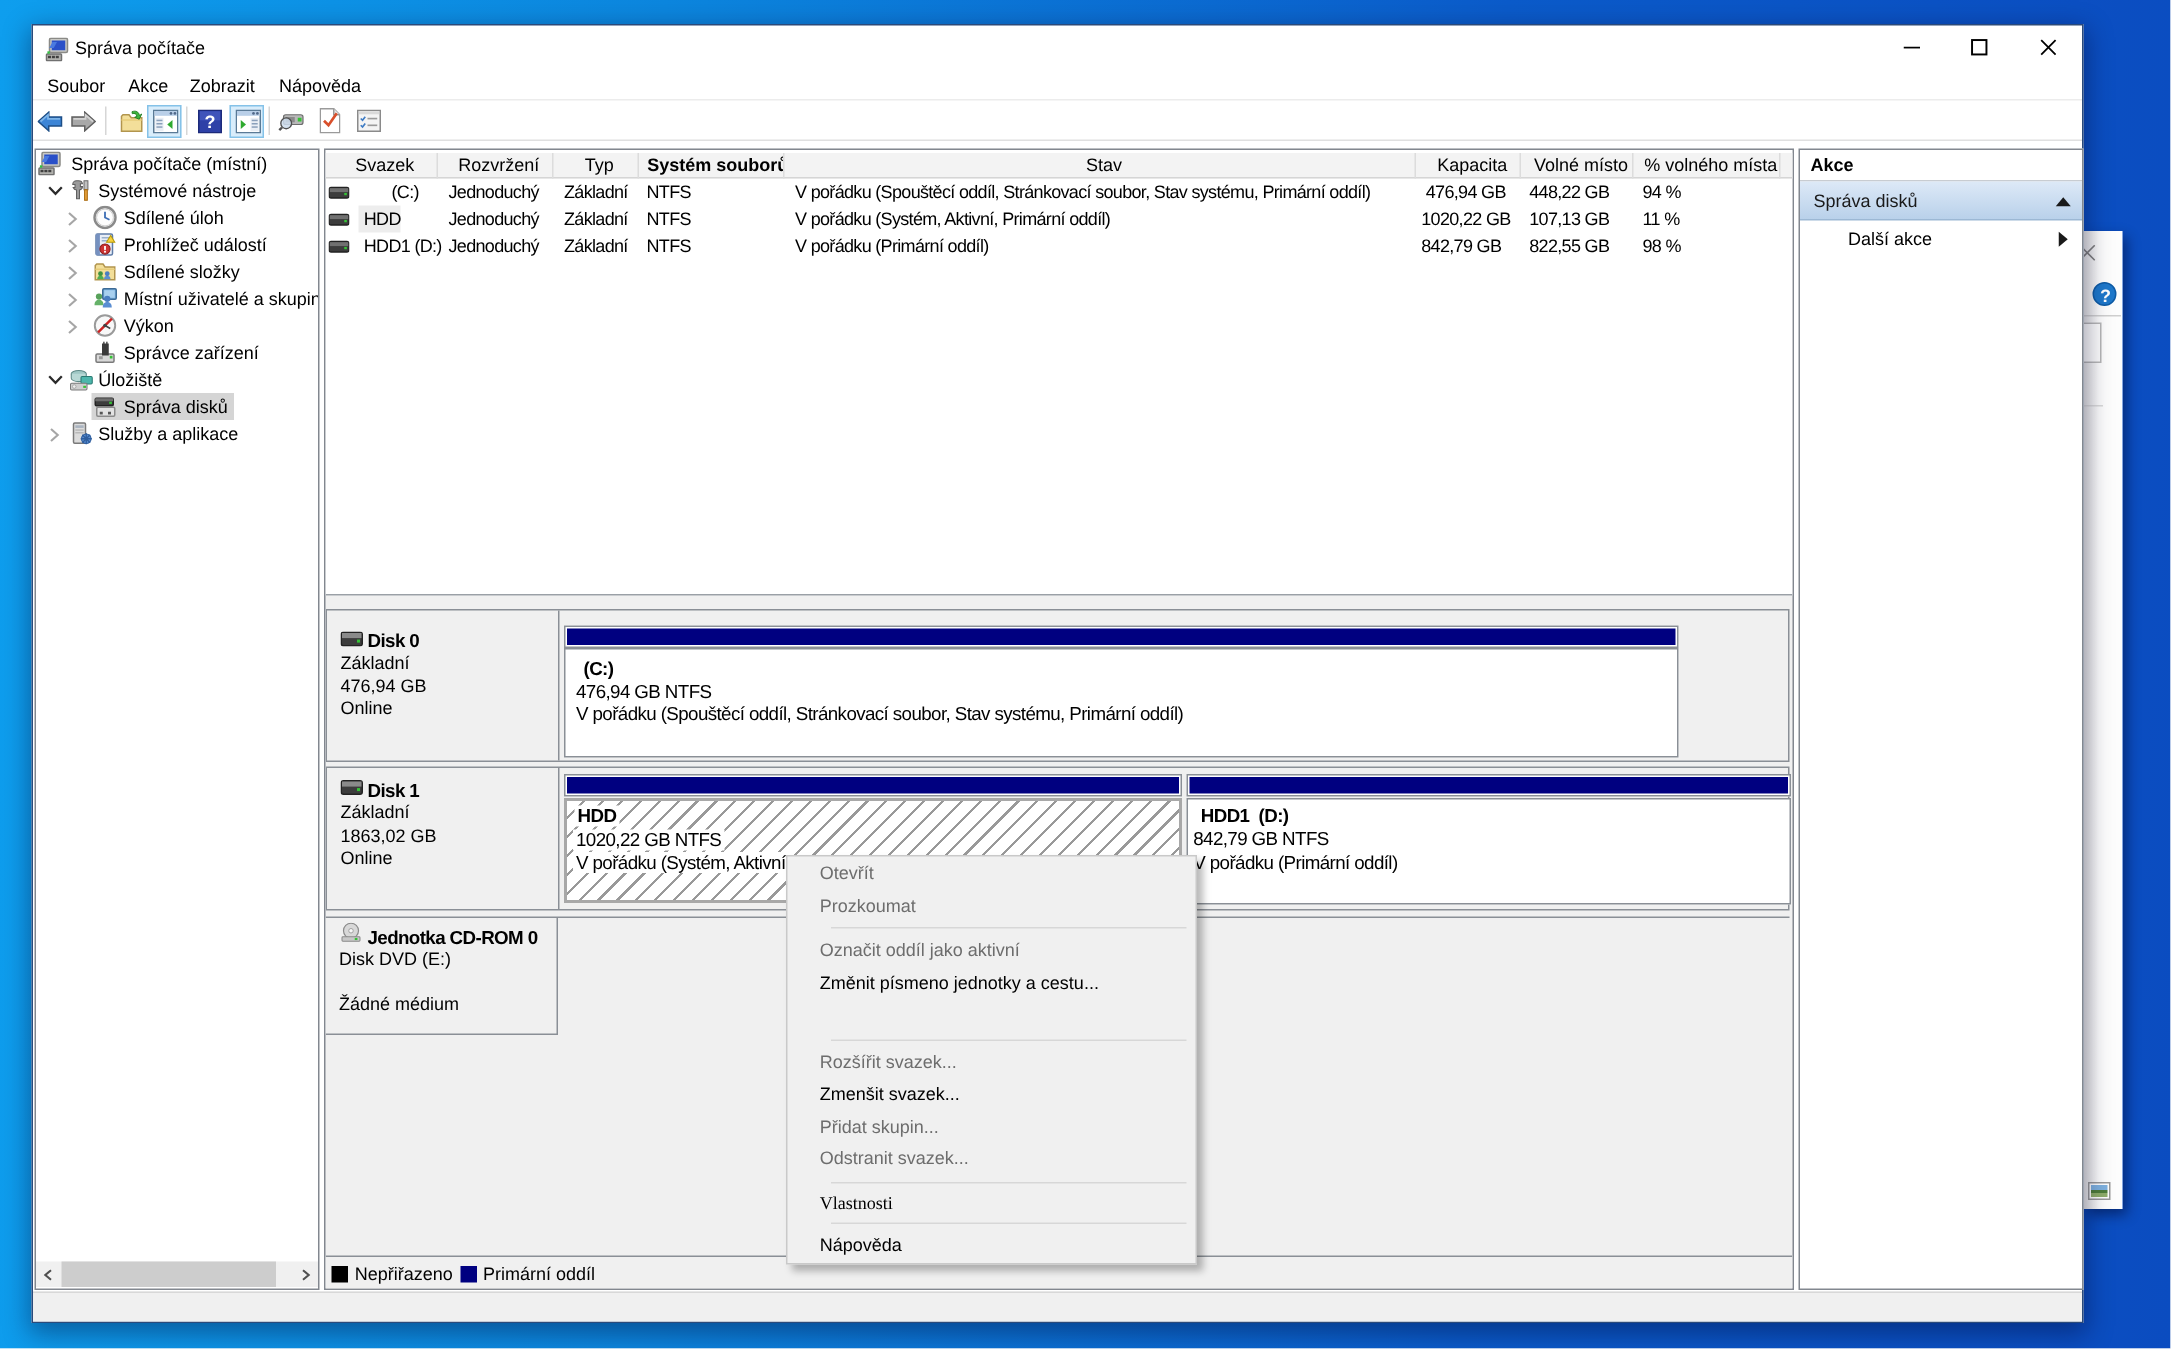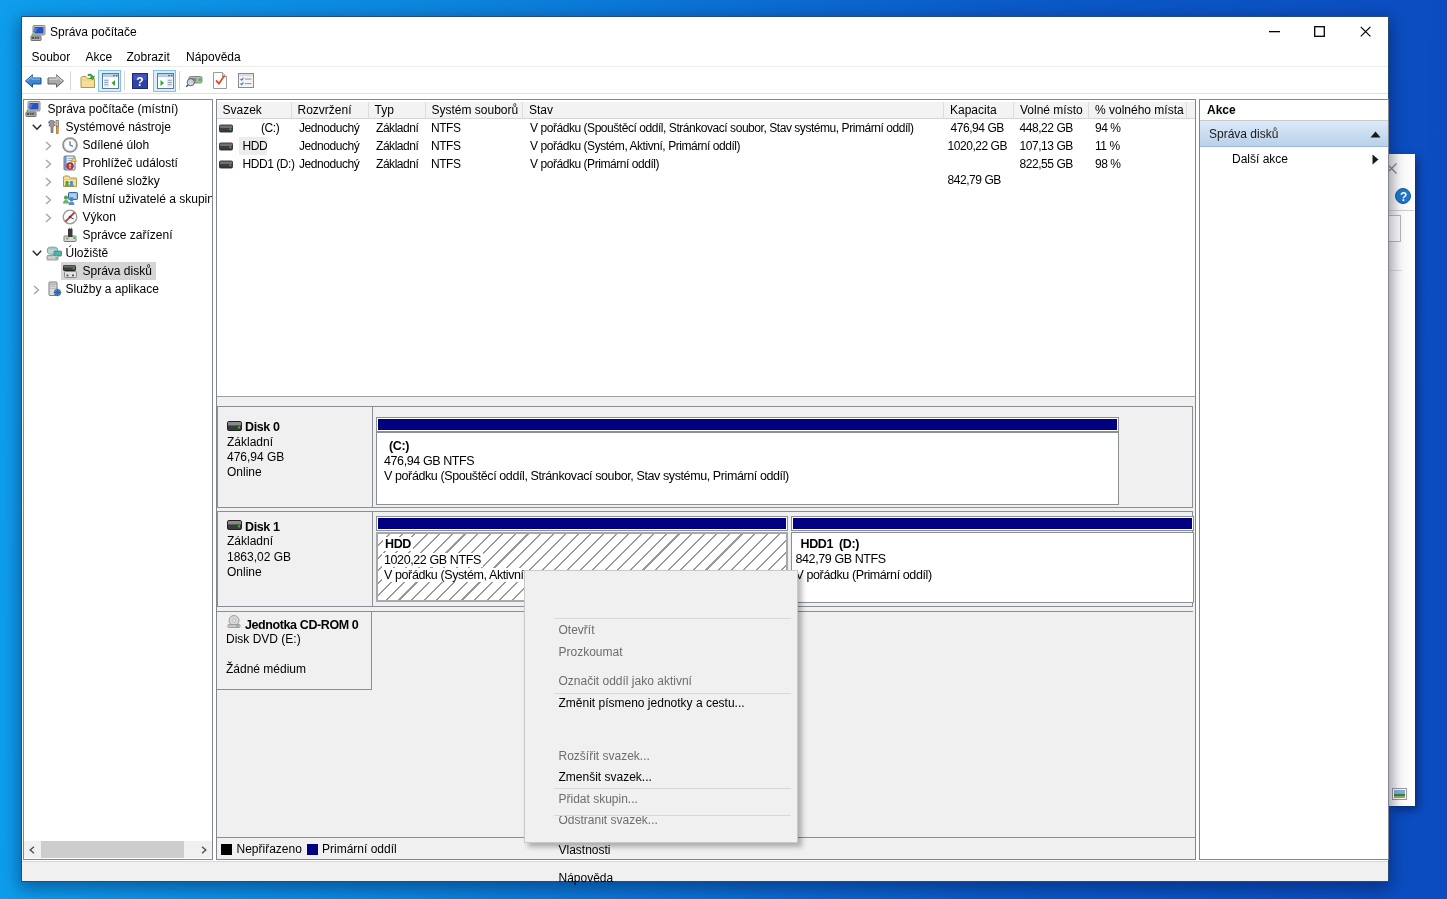--- a/index.html
+++ b/index.html
@@ -2,21 +2,21 @@
 <html><head>
 <meta charset="utf-8">
 <style>
 * { margin:0; padding:0; box-sizing:border-box; }
 html,body { width:1447px; height:899px; overflow:hidden; }
 body { font-family:"Liberation Sans",sans-serif; font-size:12px; color:#000; }
 .a { position:absolute; }
 .desk { width:1447px; height:899px; background:linear-gradient(92deg,#0e9eee 0%,#0c86de 30%,#0b5bca 68%,#0b4cc0 100%); position:relative; overflow:hidden; }
 .win { left:21px; top:16px; width:1368px; height:866px; background:#fff; border:1px solid #2b4a7a; box-shadow:0 5px 16px 2px rgba(0,0,40,0.38); }
 .treerow { height:18px; line-height:18px; white-space:nowrap;text-align:center; }
-.mi { left:1px; width:269px; height:22px; line-height:22px; padding-left:33px; white-space:nowrap;margin-top:48px; }
+.mi { left:1px; width:269px; height:22px; line-height:22px; padding-left:21px; white-space:nowrap; }
 .dis { color:#6d6d6d; }
 .sep { left:29px; width:237px; height:1px; background:#d7d7d7; }
 .hcell { border-right:1px solid #dcdcdc; height:17px; line-height:17px; padding-left:6px; position:absolute; top:0; white-space:nowrap; overflow:hidden; }
 .trow { position:absolute; height:18px; line-height:18px; white-space:nowrap; letter-spacing:-0.45px; }
 </style>
 </head>
 <body>
 <div class="desk">
 
   <div class="a" style="left:1389px; top:154px; width:26px; height:652px; background:linear-gradient(to right,#e8e8e8,#fdfdfd 40%); box-shadow:3px 4px 8px rgba(0,0,30,0.45);">
@@ -284,27 +284,27 @@
           </svg>
         <div class="a" style="left:17px; top:0; width:143px; height:17px; background:#cdcdcd;"></div>
         <svg class="a" style="left:177px; top:5px;" width="6" height="8" viewBox="0 0 6 8">
             <path d="M1 0.8 L4.8 4 L1 7.2" stroke="#505050" stroke-width="1.4" fill="none"></path>
           </svg>
       </div>
     </div>
 
     <div class="a" style="left:193.5px; top:82px; width:980px; height:761px; border:1px solid #82878f; background:#f0f0f0; overflow:hidden;" id="centerpanel">
 
-      <div class="a" style="left:0; top:0; width:978px; height:297px; background:#fff; border-bottom:1px solid #9aa0a6;">
+      <div class="a" style="left:0; top:0; width:978px; height:297px; background:#fff; border-bottom:1px solid #9aa0a6;text-align:center;">
 
         <div class="a" style="left:0; top:2px; width:978px; height:16.5px; background:#f3f3f3; border-bottom:1px solid #d5d5d5;">
           <div class="hcell" style="left:0; width:75px;">Svazek</div>
           <div class="hcell" style="left:75px; width:77px;">Rozvržení</div>
           <div class="hcell" style="left:152px; width:57px;">Typ</div>
-          <div class="hcell" style="left:209px; width:97px;">Systém souborů</div>
+          <div class="hcell" style="left:209px; width:97px;font-weight:bold;">Systém souborů</div>
           <div class="hcell" style="left:306.5px; width:421px;">Stav</div>
           <div class="hcell" style="left:727.5px; width:70px;">Kapacita</div>
           <div class="hcell" style="left:797.5px; width:75px;">Volné místo</div>
           <div class="hcell" style="left:872.5px; width:98px;">% volného místa</div>
         </div>
 
         <div class="trow" style="left:0; top:18.5px; width:978px;">
           <svg class="a" style="left:2px; top:5px;" width="14" height="9" viewBox="0 0 16 9">
               <rect x="0.5" y="0.5" width="15" height="8" rx="1.5" fill="#3c3c3c" stroke="#222"></rect>
               <rect x="1" y="1" width="14" height="3" fill="#707070"></rect>
@@ -339,21 +339,21 @@
           <svg class="a" style="left:2px; top:5px;" width="14" height="9" viewBox="0 0 16 9">
               <rect x="0.5" y="0.5" width="15" height="8" rx="1.5" fill="#3c3c3c" stroke="#222"></rect>
               <rect x="1" y="1" width="14" height="3" fill="#707070"></rect>
               <rect x="12" y="4.6" width="2" height="1.8" fill="#35c235"></rect>
             </svg>
           <span class="a" style="left:26px;">HDD1 (D:)</span>
             <span class="a" style="left:82.5px;">Jednoduchý</span>
             <span class="a" style="left:159.5px;">Základní</span>
             <span class="a" style="left:214.5px;">NTFS</span>
             <span class="a" style="left:313.5px;">V pořádku (Primární oddíl)</span>
-            <span class="a" style="left:731px;margin-top:16px;">842,79 GB</span>
+            <span class="a" style="left:731px;">842,79 GB</span>
             <span class="a" style="left:803px;">822,55 GB</span>
             <span class="a" style="left:878.5px;">98 %</span>
         </div>
       </div>
 
       <div class="a" style="left:0.5px; top:306px; width:976px; height:102px; border:1px solid #8a8f96; background:#f0f0f0;">
         <div class="a" style="left:0; top:0; width:155px; height:100px; border-right:1px solid #8a8f96;text-align:right;">
           <svg class="a" style="left:9px; top:14px;" width="15" height="10" viewBox="0 0 15 10">
               <rect x="0.5" y="0.5" width="14" height="9" rx="1.5" fill="#3c3c3c" stroke="#222"></rect>
               <rect x="1" y="1" width="13" height="3.4" fill="#8a8a8a"></rect>
@@ -448,18 +448,18 @@
       <div class="a mi dis" style="top:21.8px;">Prozkoumat</div>
       <div class="a sep" style="top:47.3px;"></div>
       <div class="a mi dis" style="top:51.3px;">Označit oddíl jako aktivní</div>
       <div class="a mi" style="top:73px;">Změnit písmeno jednotky a cestu...</div>
       <div class="a sep" style="top:121.5px;"></div>
       <div class="a mi dis" style="top:125.8px;">Rozšířit svazek...</div>
       <div class="a mi" style="top:147.1px;">Zmenšit svazek...</div>
       <div class="a mi dis" style="top:168.5px;">Přidat skupin...</div>
       <div class="a mi dis" style="top:190.2px;">Odstranit svazek...</div>
       <div class="a sep" style="top:217px;"></div>
-      <div class="a mi" style="top:219.5px;">Vlastnosti</div>
+      <div class="a mi" style="top:219.5px;font-family:Liberation Serif, serif;">Vlastnosti</div>
       <div class="a sep" style="top:244px;"></div>
       <div class="a mi" style="top:247.5px;">Nápověda</div>
     </div>
   </div>
 </div>
 
 </body></html>

